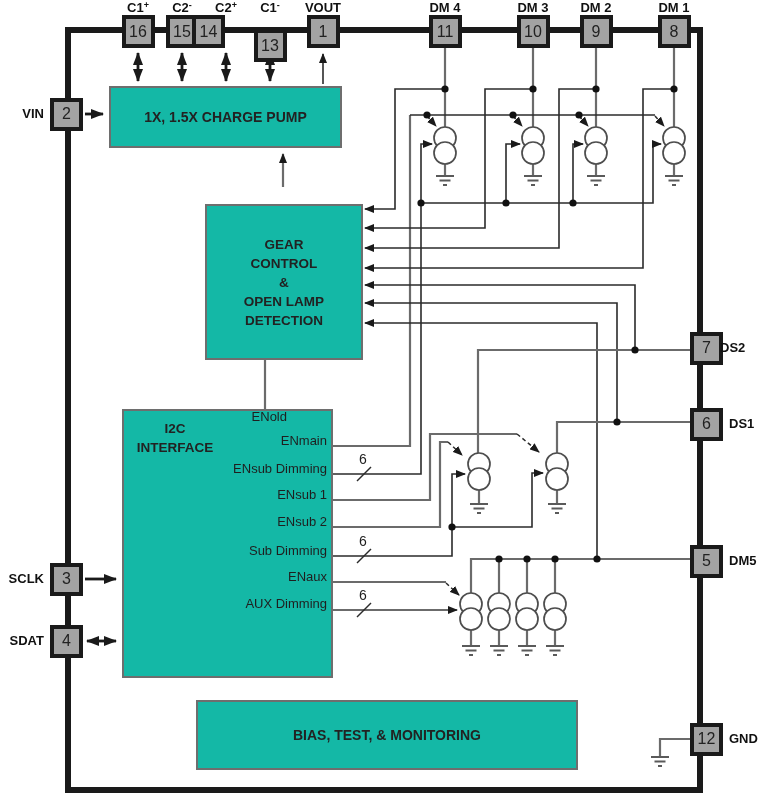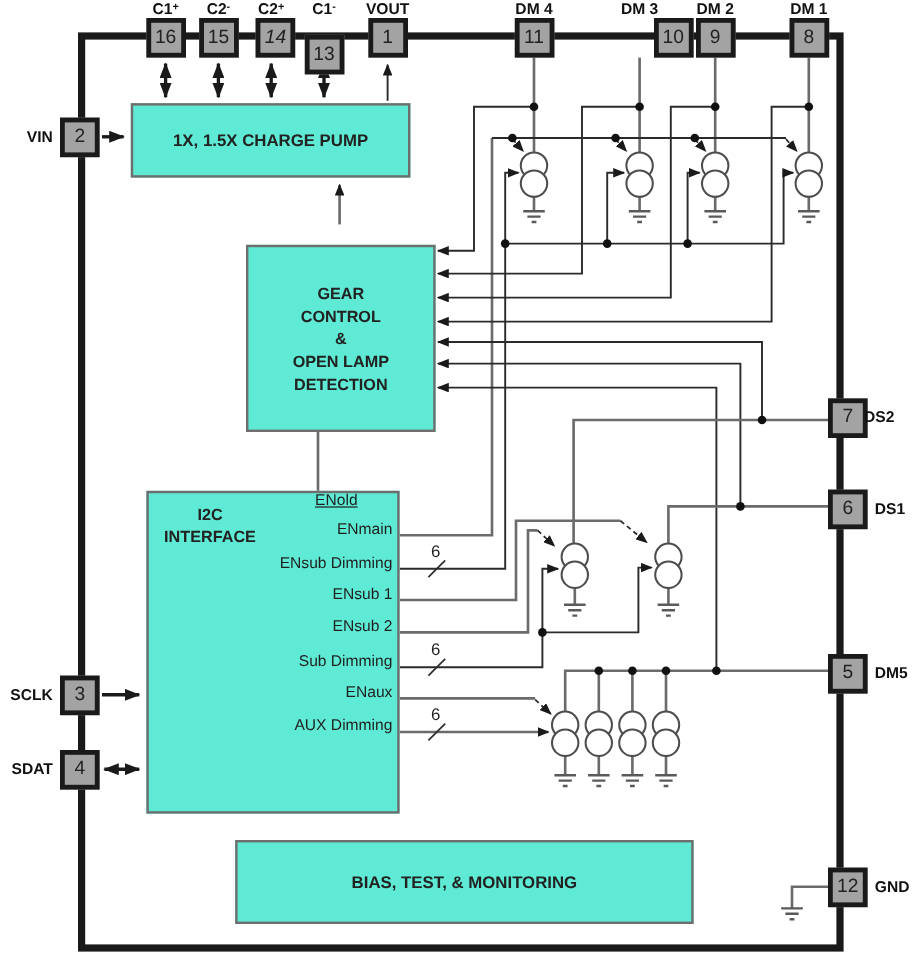--- a/index.html
+++ b/index.html
@@ -8,21 +8,21 @@
   svg{position:absolute;left:0;top:0;}
   .wg{stroke:#6b6b6b;stroke-width:2.2;fill:none;}
   .wd{stroke:#2b2b2b;stroke-width:1.6;fill:none;}
   .wdash{stroke:#2b2b2b;stroke-width:1.5;fill:none;stroke-dasharray:4 3;}
   .wb{stroke:#1a1a1a;stroke-width:2.8;fill:none;}
   .lampc{stroke:#4d4d4d;stroke-width:1.7;fill:#ffffff;}
   .gndl{stroke:#5a5a5a;stroke-width:2;fill:none;}
   .dot{fill:#111111;}
   .slash{stroke:#2b2b2b;stroke-width:1.4;}
   .busnum{font-family:"Liberation Sans",sans-serif;font-size:14px;fill:#1f1f1f;}
-  .block{position:absolute;border:2px solid #6e6e6e;background:#5eead4;box-sizing:border-box;
+  .block{position:absolute;border:2px solid #6e6e6e;background:#14b8a6;box-sizing:border-box;
          display:flex;align-items:center;justify-content:center;text-align:center;
          font-weight:bold;color:#222222;}
   .prelines{white-space:pre-line;line-height:19px;font-size:13.5px;}
   .cp-label{font-size:14px;}
   .i2c-label{position:absolute;text-align:center;font-weight:bold;color:#222222;
              white-space:pre-line;line-height:19px;font-size:13.5px;}
   .pin-box{position:absolute;width:33px;height:33px;border:4px solid #1a1a1a;background:#a3a3a3;
            box-sizing:border-box;display:flex;align-items:center;justify-content:center;
            font-size:16px;color:#222222;}
   .plabel{position:absolute;font-weight:bold;font-size:13px;color:#111111;white-space:nowrap;}
@@ -252,49 +252,49 @@
 
   <div class="block cp-label" style="left:196px;top:700px;width:382px;height:70px;">
     <span>BIAS, TEST, &amp; MONITORING</span>
   </div>
 
   <div id="overlay">
       <div class="pin-box" style="left:121.5px;top:15px;">16</div>
       <div class="plabel topl" style="left:138px;top:0px;">C1<span class="sup">+</span></div>
       <div class="pin-box" style="left:165.5px;top:15px;">15</div>
       <div class="plabel topl" style="left:182px;top:0px;">C2<span class="sup">-</span></div>
-      <div class="pin-box" style="left:213px;top:15px;font-style:italic;">14</div>
+      <div class="pin-box" style="left:192px;top:15px;">14</div>
       <div class="plabel topl" style="left:226px;top:0px;">C2<span class="sup">+</span></div>
       <div class="pin-box" style="left:253.5px;top:29px;">13</div>
       <div class="plabel topl" style="left:270px;top:0px;">C1<span class="sup">-</span></div>
       <div class="pin-box" style="left:306.5px;top:15px;">1</div>
       <div class="plabel topl" style="left:323px;top:0px;">VOUT</div>
       <div class="pin-box" style="left:428.5px;top:15px;">11</div>
       <div class="plabel topl" style="left:445px;top:0px;">DM 4</div>
-      <div class="pin-box" style="left:516.5px;top:15px;margin-left:28px;">10</div>
+      <div class="pin-box" style="left:516.5px;top:15px;">10</div>
       <div class="plabel topl" style="left:533px;top:0px;">DM 3</div>
       <div class="pin-box" style="left:579.5px;top:15px;">9</div>
       <div class="plabel topl" style="left:596px;top:0px;">DM 2</div>
       <div class="pin-box" style="left:657.5px;top:15px;">8</div>
       <div class="plabel topl" style="left:674px;top:0px;">DM 1</div>
       <div class="pin-box" style="left:50px;top:97.5px;">2</div>
       <div class="plabel leftl" style="left:-16px;top:106px;">VIN</div>
       <div class="pin-box" style="left:50px;top:562.5px;">3</div>
       <div class="plabel leftl" style="left:-16px;top:571px;">SCLK</div>
       <div class="pin-box" style="left:50px;top:624.5px;">4</div>
       <div class="plabel leftl" style="left:-16px;top:633px;">SDAT</div>
       <div class="pin-box" style="left:690px;top:331.5px;">7</div>
       <div class="plabel" style="left:692px;top:340px;padding-left:28px;">DS2</div>
       <div class="pin-box" style="left:690px;top:407.5px;">6</div>
       <div class="plabel" style="left:729px;top:416px;">DS1</div>
       <div class="pin-box" style="left:690px;top:544.5px;">5</div>
       <div class="plabel" style="left:729px;top:553px;">DM5</div>
       <div class="pin-box" style="left:690px;top:722.5px;">12</div>
       <div class="plabel" style="left:729px;top:731px;">GND</div>
-      <div class="sig" style="left:148px;top:409px;text-decoration:underline;">ENold</div>
+      <div class="sig" style="left:137px;top:409px;">ENold</div>
       <div class="sig" style="left:177px;top:433px;">ENmain</div>
       <div class="sig" style="left:177px;top:461px;">ENsub Dimming</div>
       <div class="sig" style="left:177px;top:487px;">ENsub 1</div>
       <div class="sig" style="left:177px;top:514px;">ENsub 2</div>
       <div class="sig" style="left:177px;top:543px;">Sub Dimming</div>
       <div class="sig" style="left:177px;top:569px;">ENaux</div>
       <div class="sig" style="left:177px;top:596px;">AUX Dimming</div>
     </div>
 </div>
 

